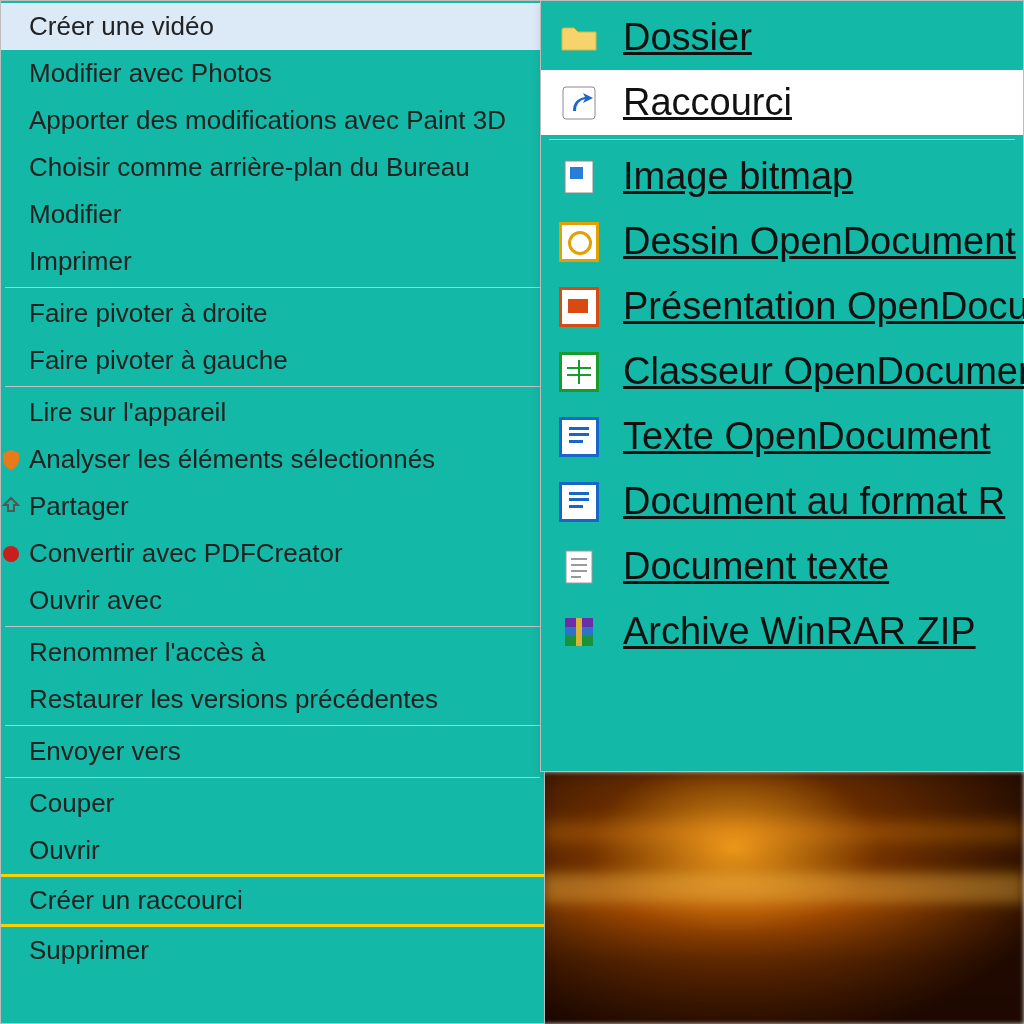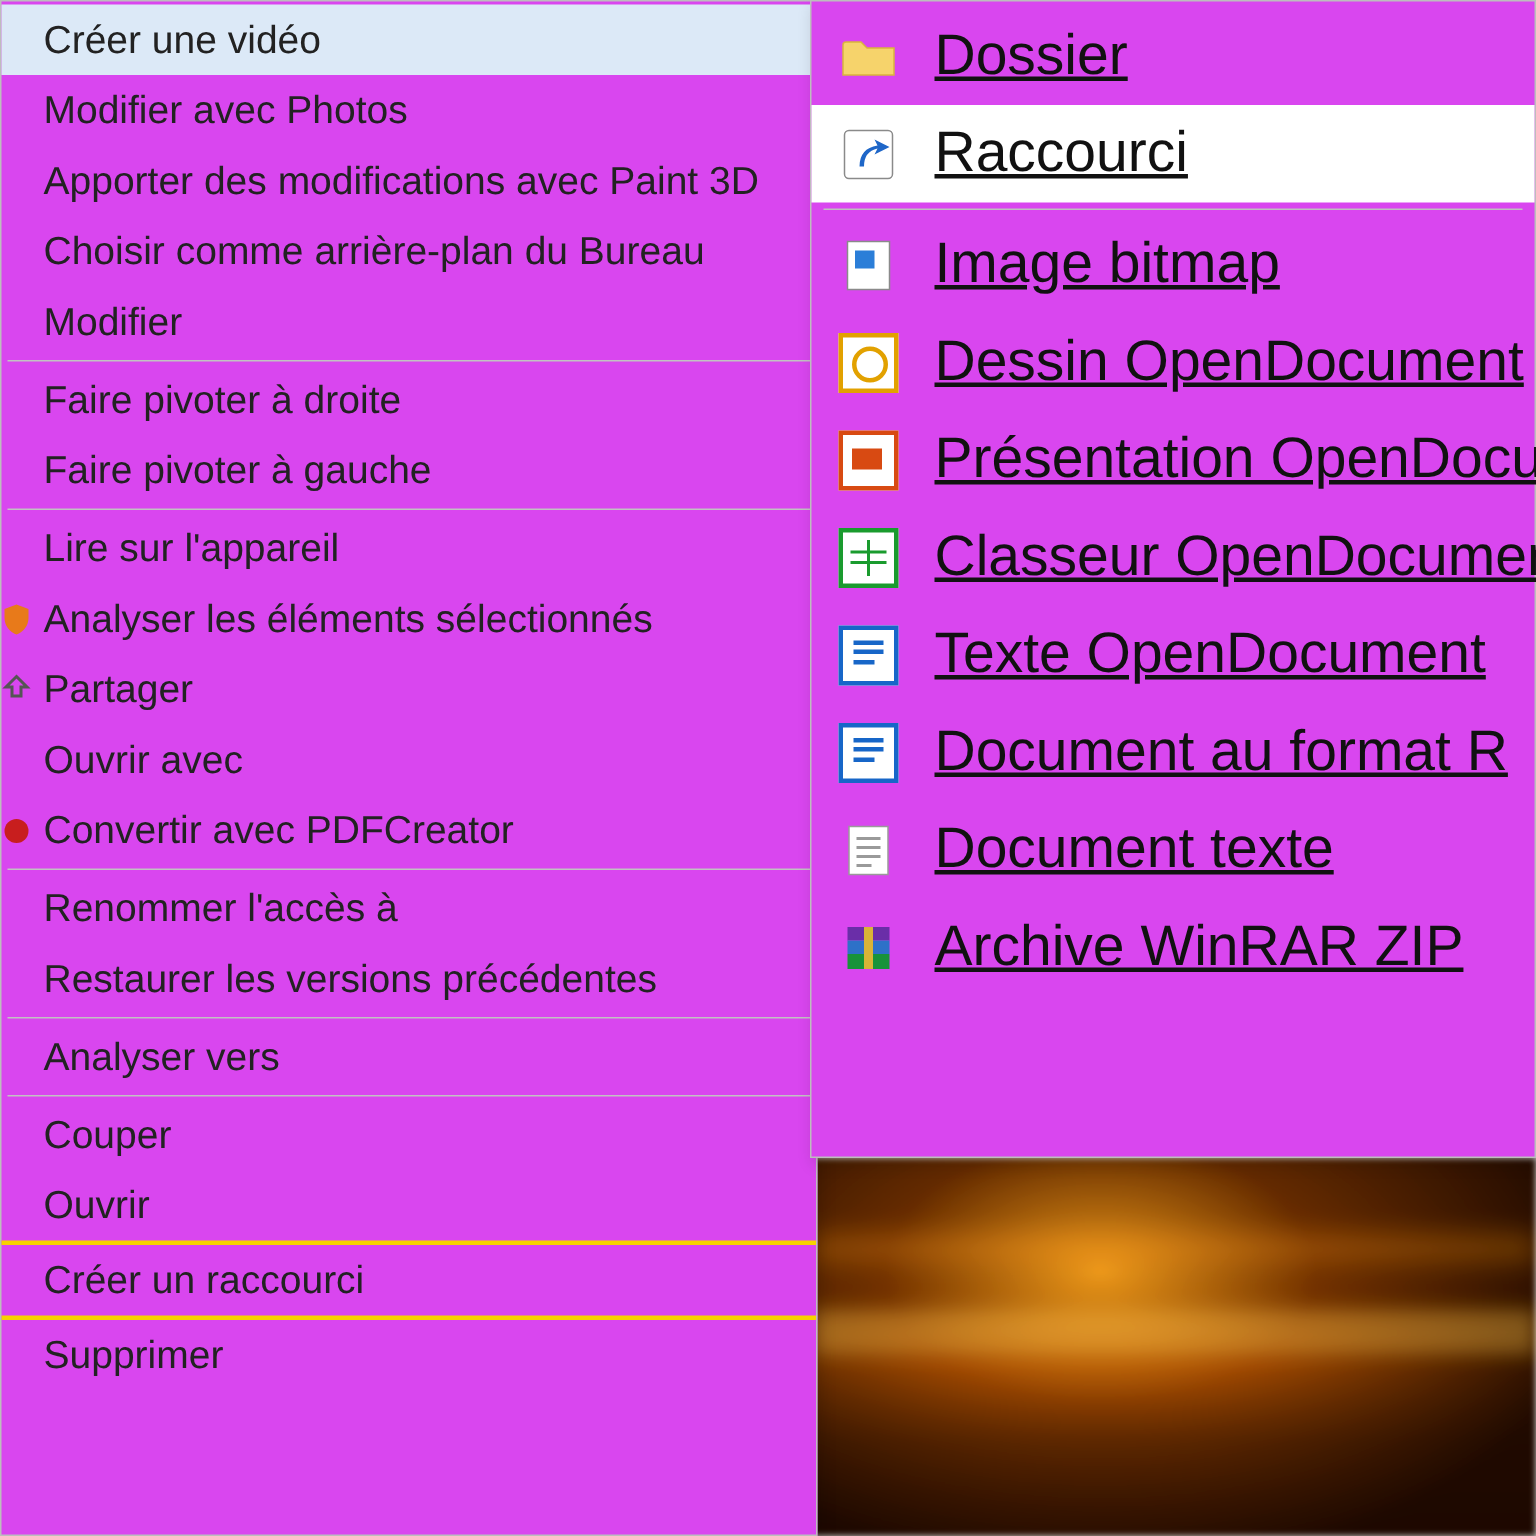--- a/index.html
+++ b/index.html
@@ -33,21 +33,21 @@
     content: "";
     position: absolute;
     left: 0; right: 0;
   }
   .wallpaper::before { top: 40%; height: 30px; background: rgba(255,200,90,0.35); filter: blur(6px);}
   .wallpaper::after  { top: 20%; height: 20px; background: rgba(255,160,40,0.25); filter: blur(8px);}
 
   
   .menu {
     position: absolute;
-    background: #d946ef;
+    background: #14b8a6;
     border: 1px solid #bdbdbd;
     box-shadow: 2px 4px 10px rgba(0,0,0,0.15);
     box-sizing: border-box;
     text-align: right;
   }
   .menu-main {
     left: 0;
     top: 0;
     width: 545px;
     height: 1024px;
@@ -139,20 +139,23 @@
     </div>
     <div class="item">
       <span>Apporter des modifications avec Paint 3D</span>
     </div>
     <div class="item">
       <span>Choisir comme arrière-plan du Bureau</span>
     </div>
     <div class="item">
       <span>Modifier</span>
     </div>
+    <div class="item">
+      <span>Imprimer</span>
+    </div>
     <div class="sep"></div>
 
     <div class="item">
       <span>Faire pivoter à droite</span>
     </div>
     <div class="item">
       <span>Faire pivoter à gauche</span>
     </div>
     <div class="sep"></div>
 
@@ -169,42 +172,42 @@
     </div>
     <div class="item">
       <span class="ic">
         <svg viewBox="0 0 24 24">
             <path d="M12 3 L19 10 H15 V16 H9 V10 H5 Z" fill="none" stroke="#555" stroke-width="2"></path>
           </svg>
       </span>
       <span>Partager</span>
     </div>
     <div class="item">
-      <span>Ouvrir avec</span>
-    </div>
-    <div class="item">
       <span class="ic">
         <svg viewBox="0 0 24 24">
             <circle cx="12" cy="12" r="8" fill="#c81e1e"></circle>
           </svg>
       </span>
       <span>Convertir avec PDFCreator</span>
     </div>
+    <div class="item">
+      <span>Ouvrir avec</span>
+    </div>
     <div class="sep"></div>
 
     <div class="item">
       <span>Renommer l'accès à</span>
     </div>
     <div class="item">
       <span>Restaurer les versions précédentes</span>
     </div>
     <div class="sep"></div>
 
     <div class="item">
-      <span>Analyser vers</span>
+      <span>Envoyer vers</span>
     </div>
     <div class="sep"></div>
 
     <div class="item">
       <span>Couper</span>
     </div>
     <div class="item">
       <span>Ouvrir</span>
     </div>
 

